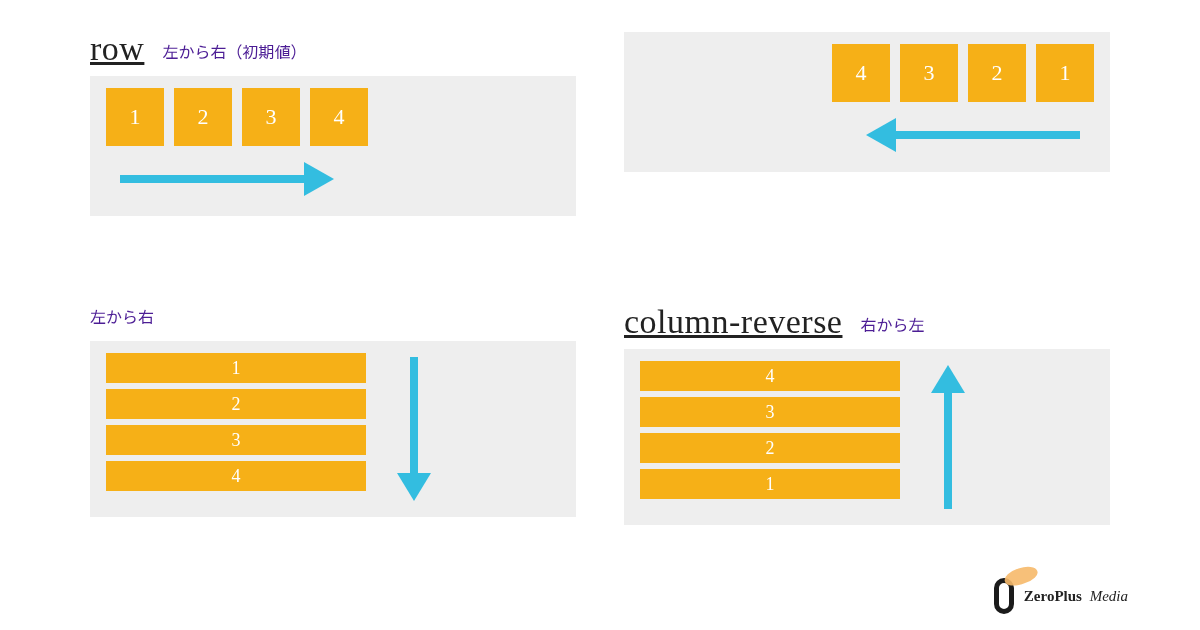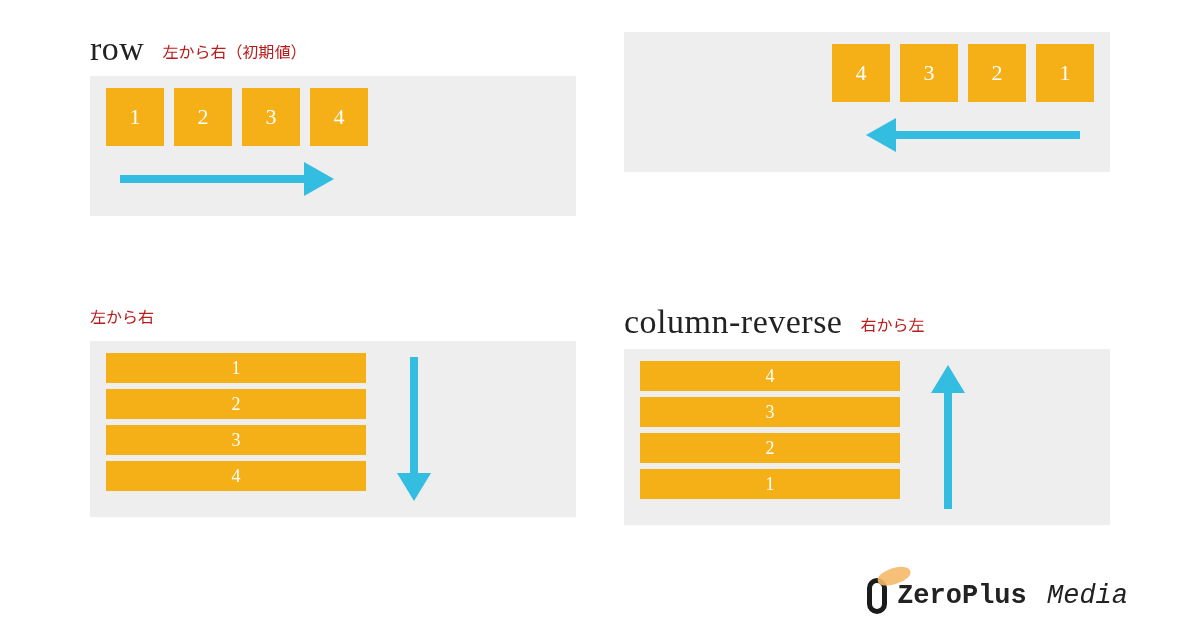--- a/index.html
+++ b/index.html
@@ -31,24 +31,25 @@
     align-items: flex-end;
     gap: 18px;
     margin-bottom: 10px;
   }
   .hdr .title {
     font-family: "Georgia", "Times New Roman", serif;
     font-size: 34px;
     color: #222;
     line-height: 1;
     letter-spacing: 0.5px;
+    text-decoration: underline;
   }
   .hdr .sub {
     font-size: 16px;
-    color: #b91c1c;
+    color: #4c1d95;
     line-height: 1.4;
     padding-bottom: 4px;
   }
   .panel {
     position: relative;
     background: #eeeeee;
     width: 100%;
     box-sizing: border-box;
     padding: 12px 16px 14px 16px;
   }
@@ -118,22 +119,22 @@
     color: #222;
   }
   .brand .o {
     width: 20px;
     height: 36px;
     border: 5px solid #1b1b1b;
     border-radius: 14px;
     box-sizing: border-box;
   }
   .brand .txt {
-    font-family: Liberation Mono, monospace;
-    font-size: 27px;
+    font-family: Liberation Serif, serif;
+    font-size: 15px;
   }
   .brand .txt b { font-weight: 600; }
   .brand .smudge {
     position: absolute;
     top: -10px;
     left: 10px;
     width: 34px;
     height: 16px;
     background: #f6b96a;
     border-radius: 50% 50% 45% 45%;

